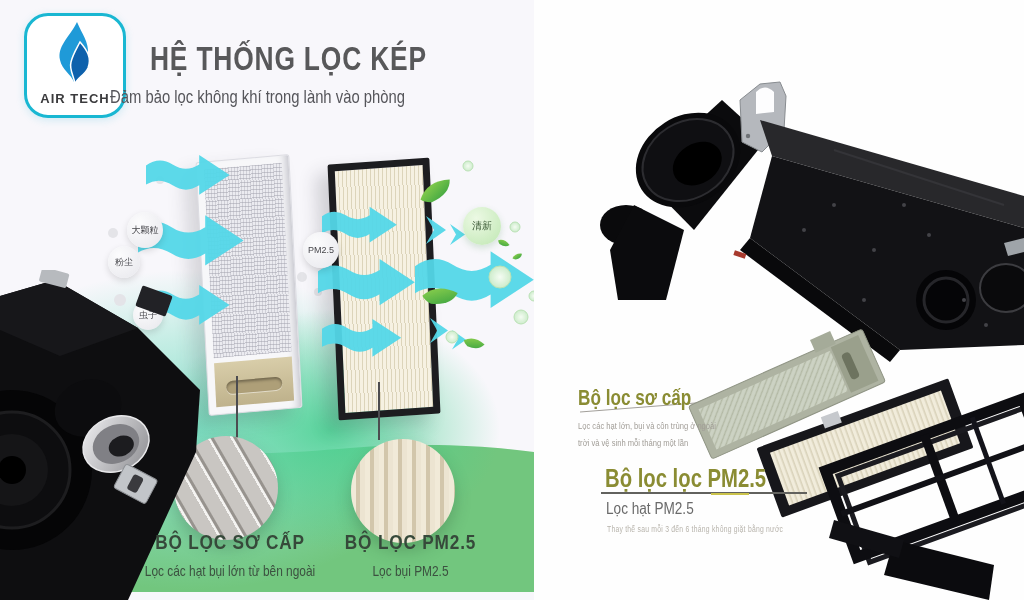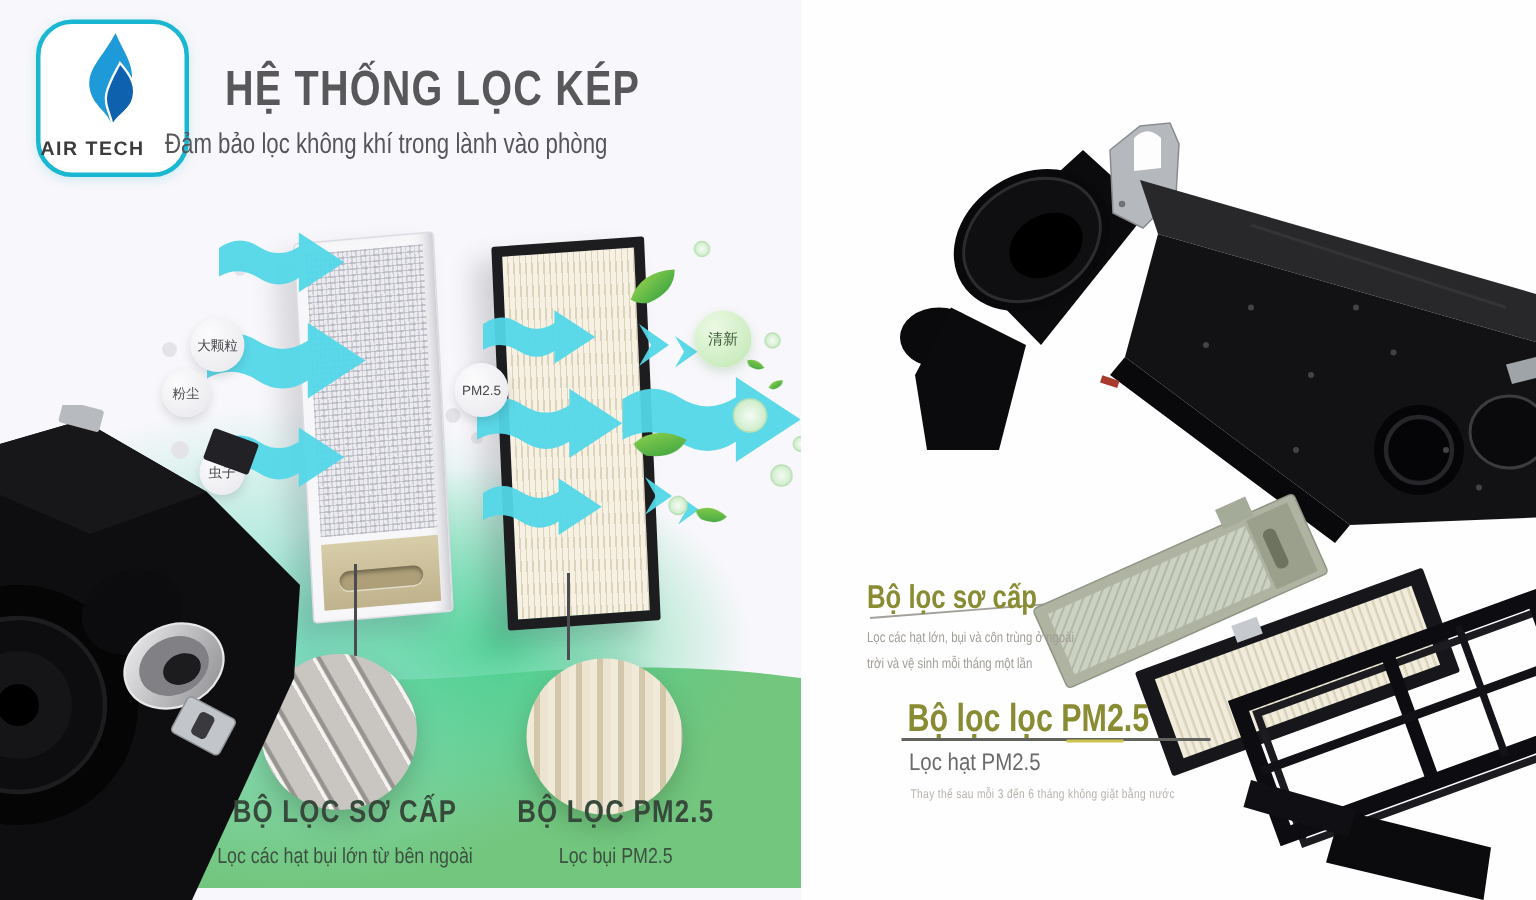--- a/index.html
+++ b/index.html
@@ -5,21 +5,21 @@
   html,body{margin:0;padding:0;background:#ddd;}
   .stage{position:relative;width:1024px;height:600px;overflow:hidden;background:#fff;
          font-family:"Liberation Sans","DejaVu Sans",sans-serif;}
   .abs{position:absolute;}
   .half-left{position:absolute;top:0;left:0;width:534px;height:600px;background:#f8f7fb;overflow:hidden;}
   .half-right{position:absolute;top:0;left:534px;width:490px;height:600px;background:#fefefe;overflow:hidden;}
 
   
   .logo{left:24px;top:13px;width:96px;height:99px;background:#fff;border:3px solid #19b7d2;
         border-radius:24px;box-shadow:0 2px 8px rgba(25,180,210,.18);
-        display:flex;flex-direction:column;align-items:flex-start;justify-content:flex-end;}
+        display:flex;flex-direction:column;align-items:center;justify-content:flex-end;}
   .logo-flame{position:absolute;top:4px;left:50%;transform:translateX(-50%);}
   .logo-text{font-size:13px;font-weight:700;color:#3b3b3d;letter-spacing:1px;margin-bottom:9px;
              border-top:1px solid rgba(60,60,60,.0);}
 
   
   .title{left:150px;top:40px;font-size:33px;font-weight:600;color:#58585a;white-space:nowrap;
          transform:scaleX(.8);transform-origin:0 50%;letter-spacing:1px;}
   .subtitle{left:110px;top:86px;font-size:19px;color:#55555a;white-space:nowrap;
             transform:scaleX(.78);transform-origin:0 50%;}
 
@@ -158,21 +158,21 @@
 
     <div class="abs p-bubble" style="left:127px;top:212px;width:36px;height:36px">
         <span>大颗粒</span>
       </div>
     <div class="abs p-bubble" style="left:108px;top:246px;width:32px;height:32px">
         <span>粉尘</span>
       </div>
     <div class="abs p-bubble" style="left:133px;top:300px;width:30px;height:30px">
         <span>虫子</span>
       </div>
-    <div class="abs p-bubble" style="left:303px;top:242px;width:36px;height:36px">
+    <div class="abs p-bubble" style="left:303px;top:232px;width:36px;height:36px">
         <span>PM2.5</span>
       </div>
     <div class="abs p-bubble fresh" style="left:463px;top:207px;width:38px;height:38px">
         <span>清新</span>
       </div>
 
     <div class="abs inset inset1"></div>
     <div class="abs inset inset2"></div>
 
     <svg class="abs" style="left:0;top:270px" width="400" height="330" viewBox="0 0 400 330">

